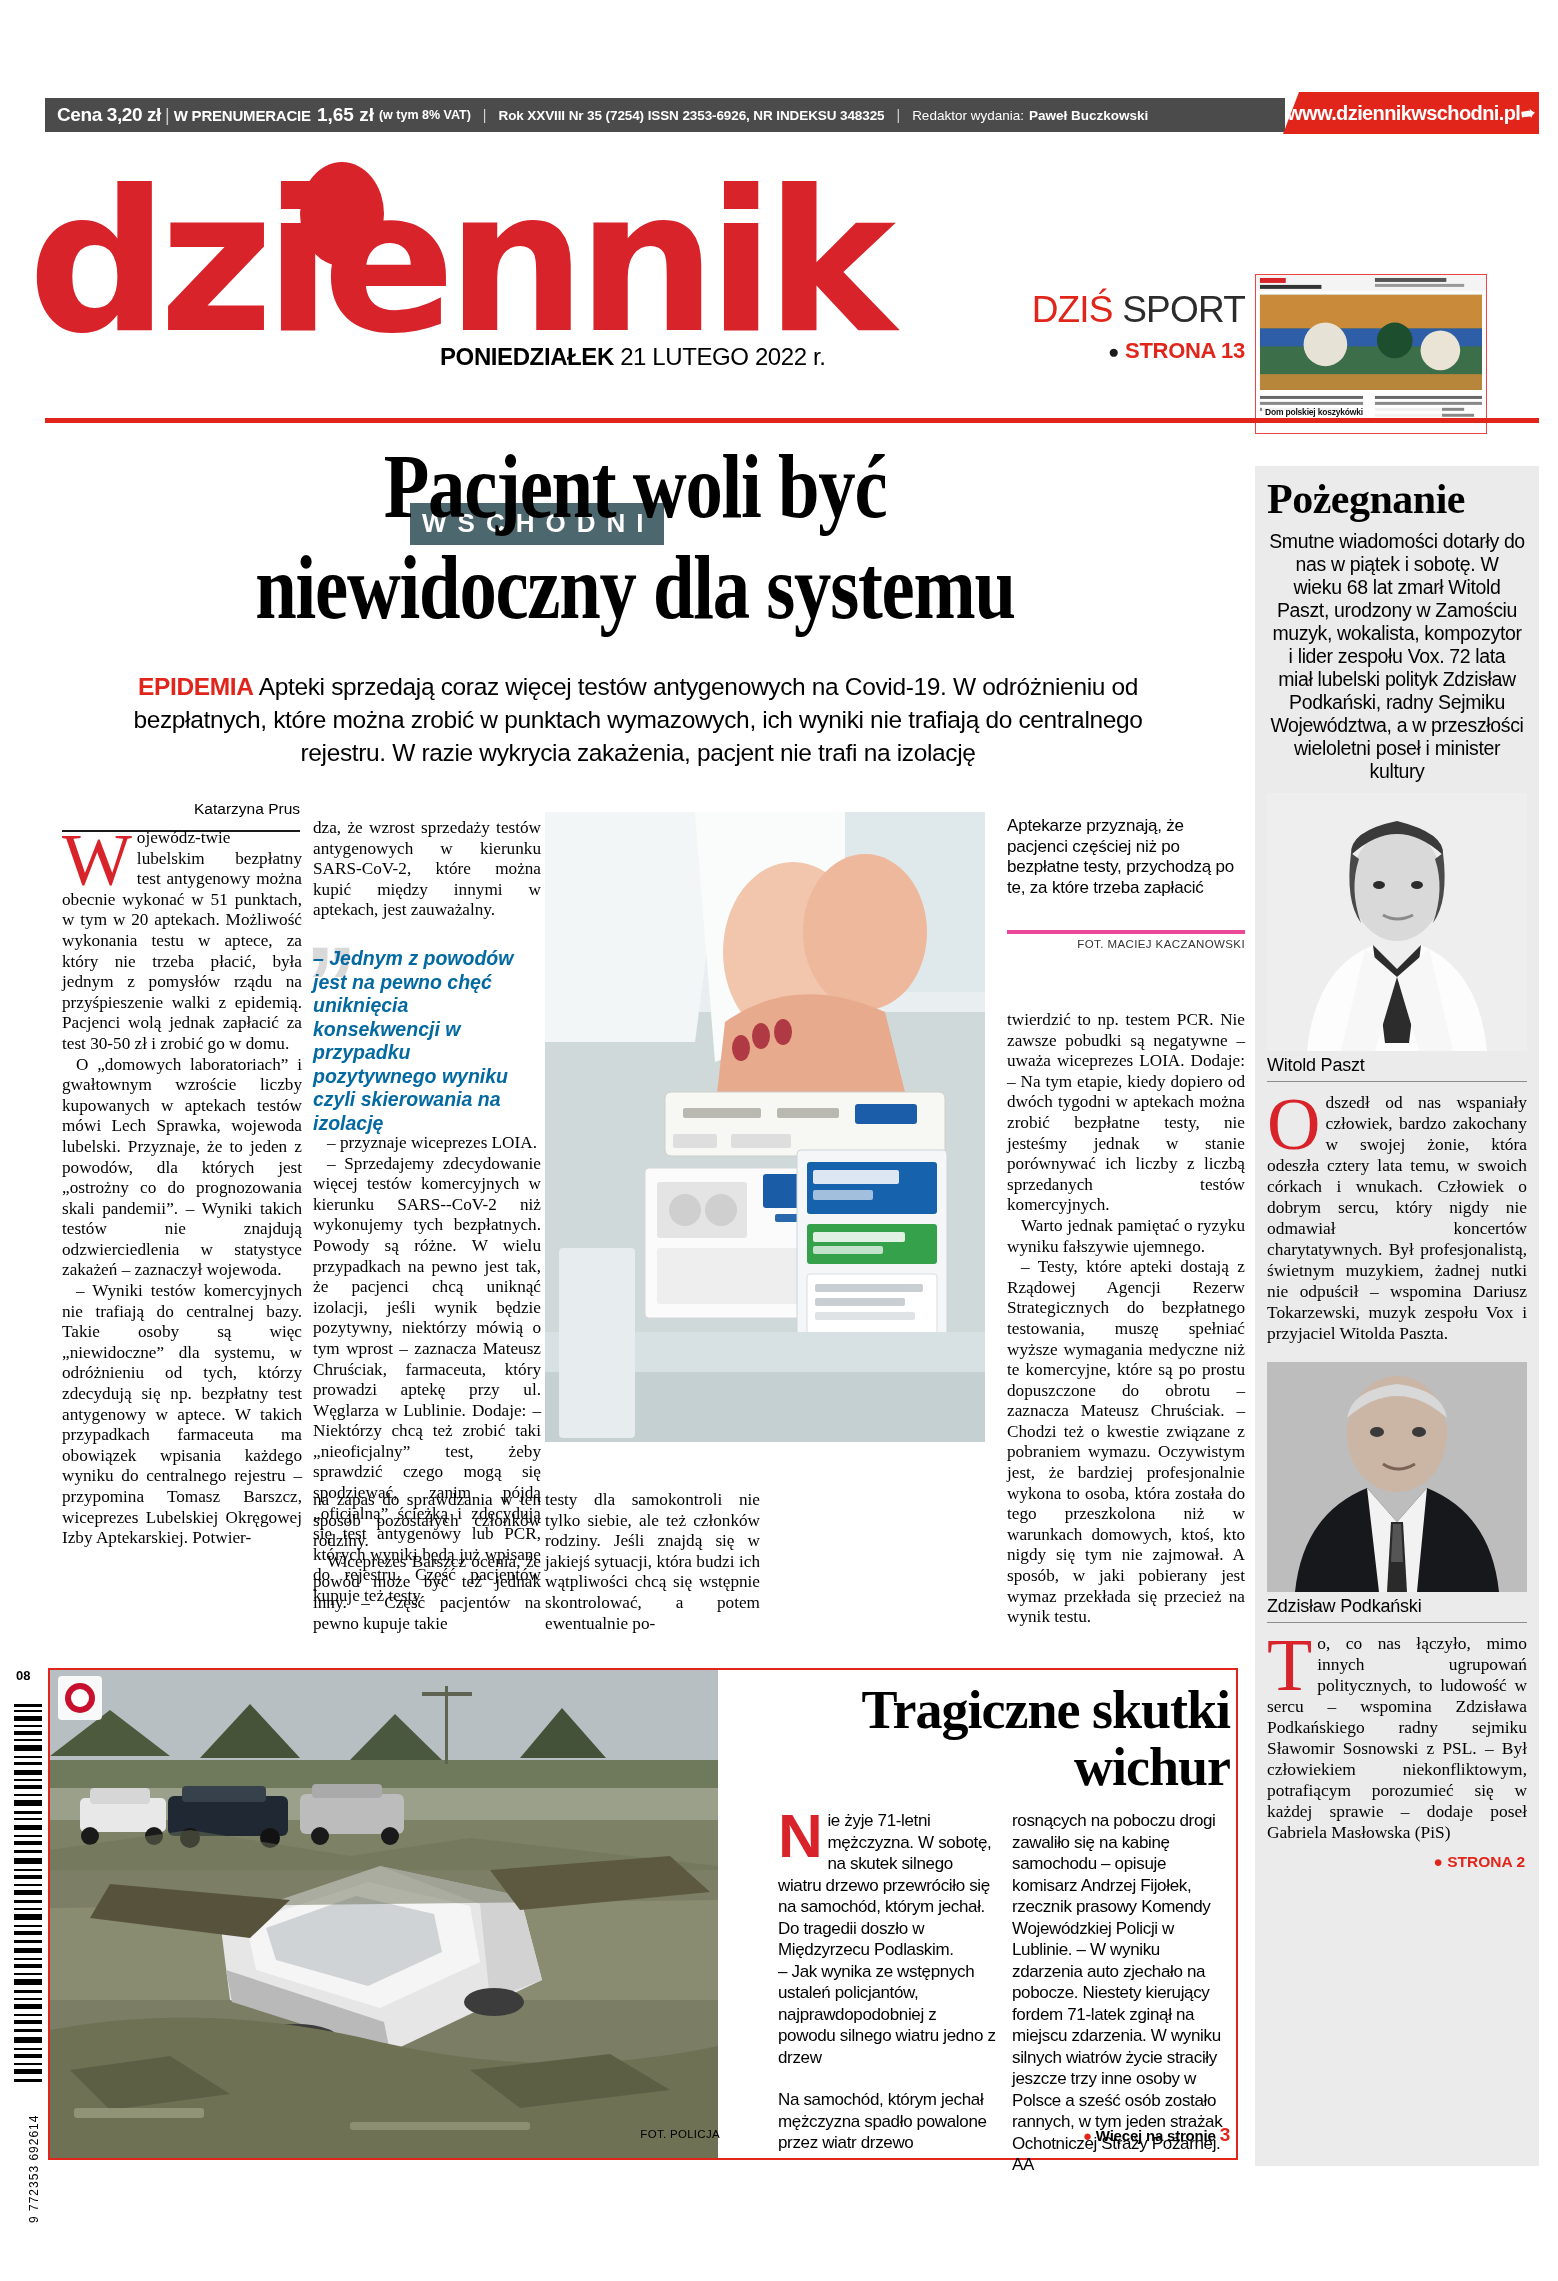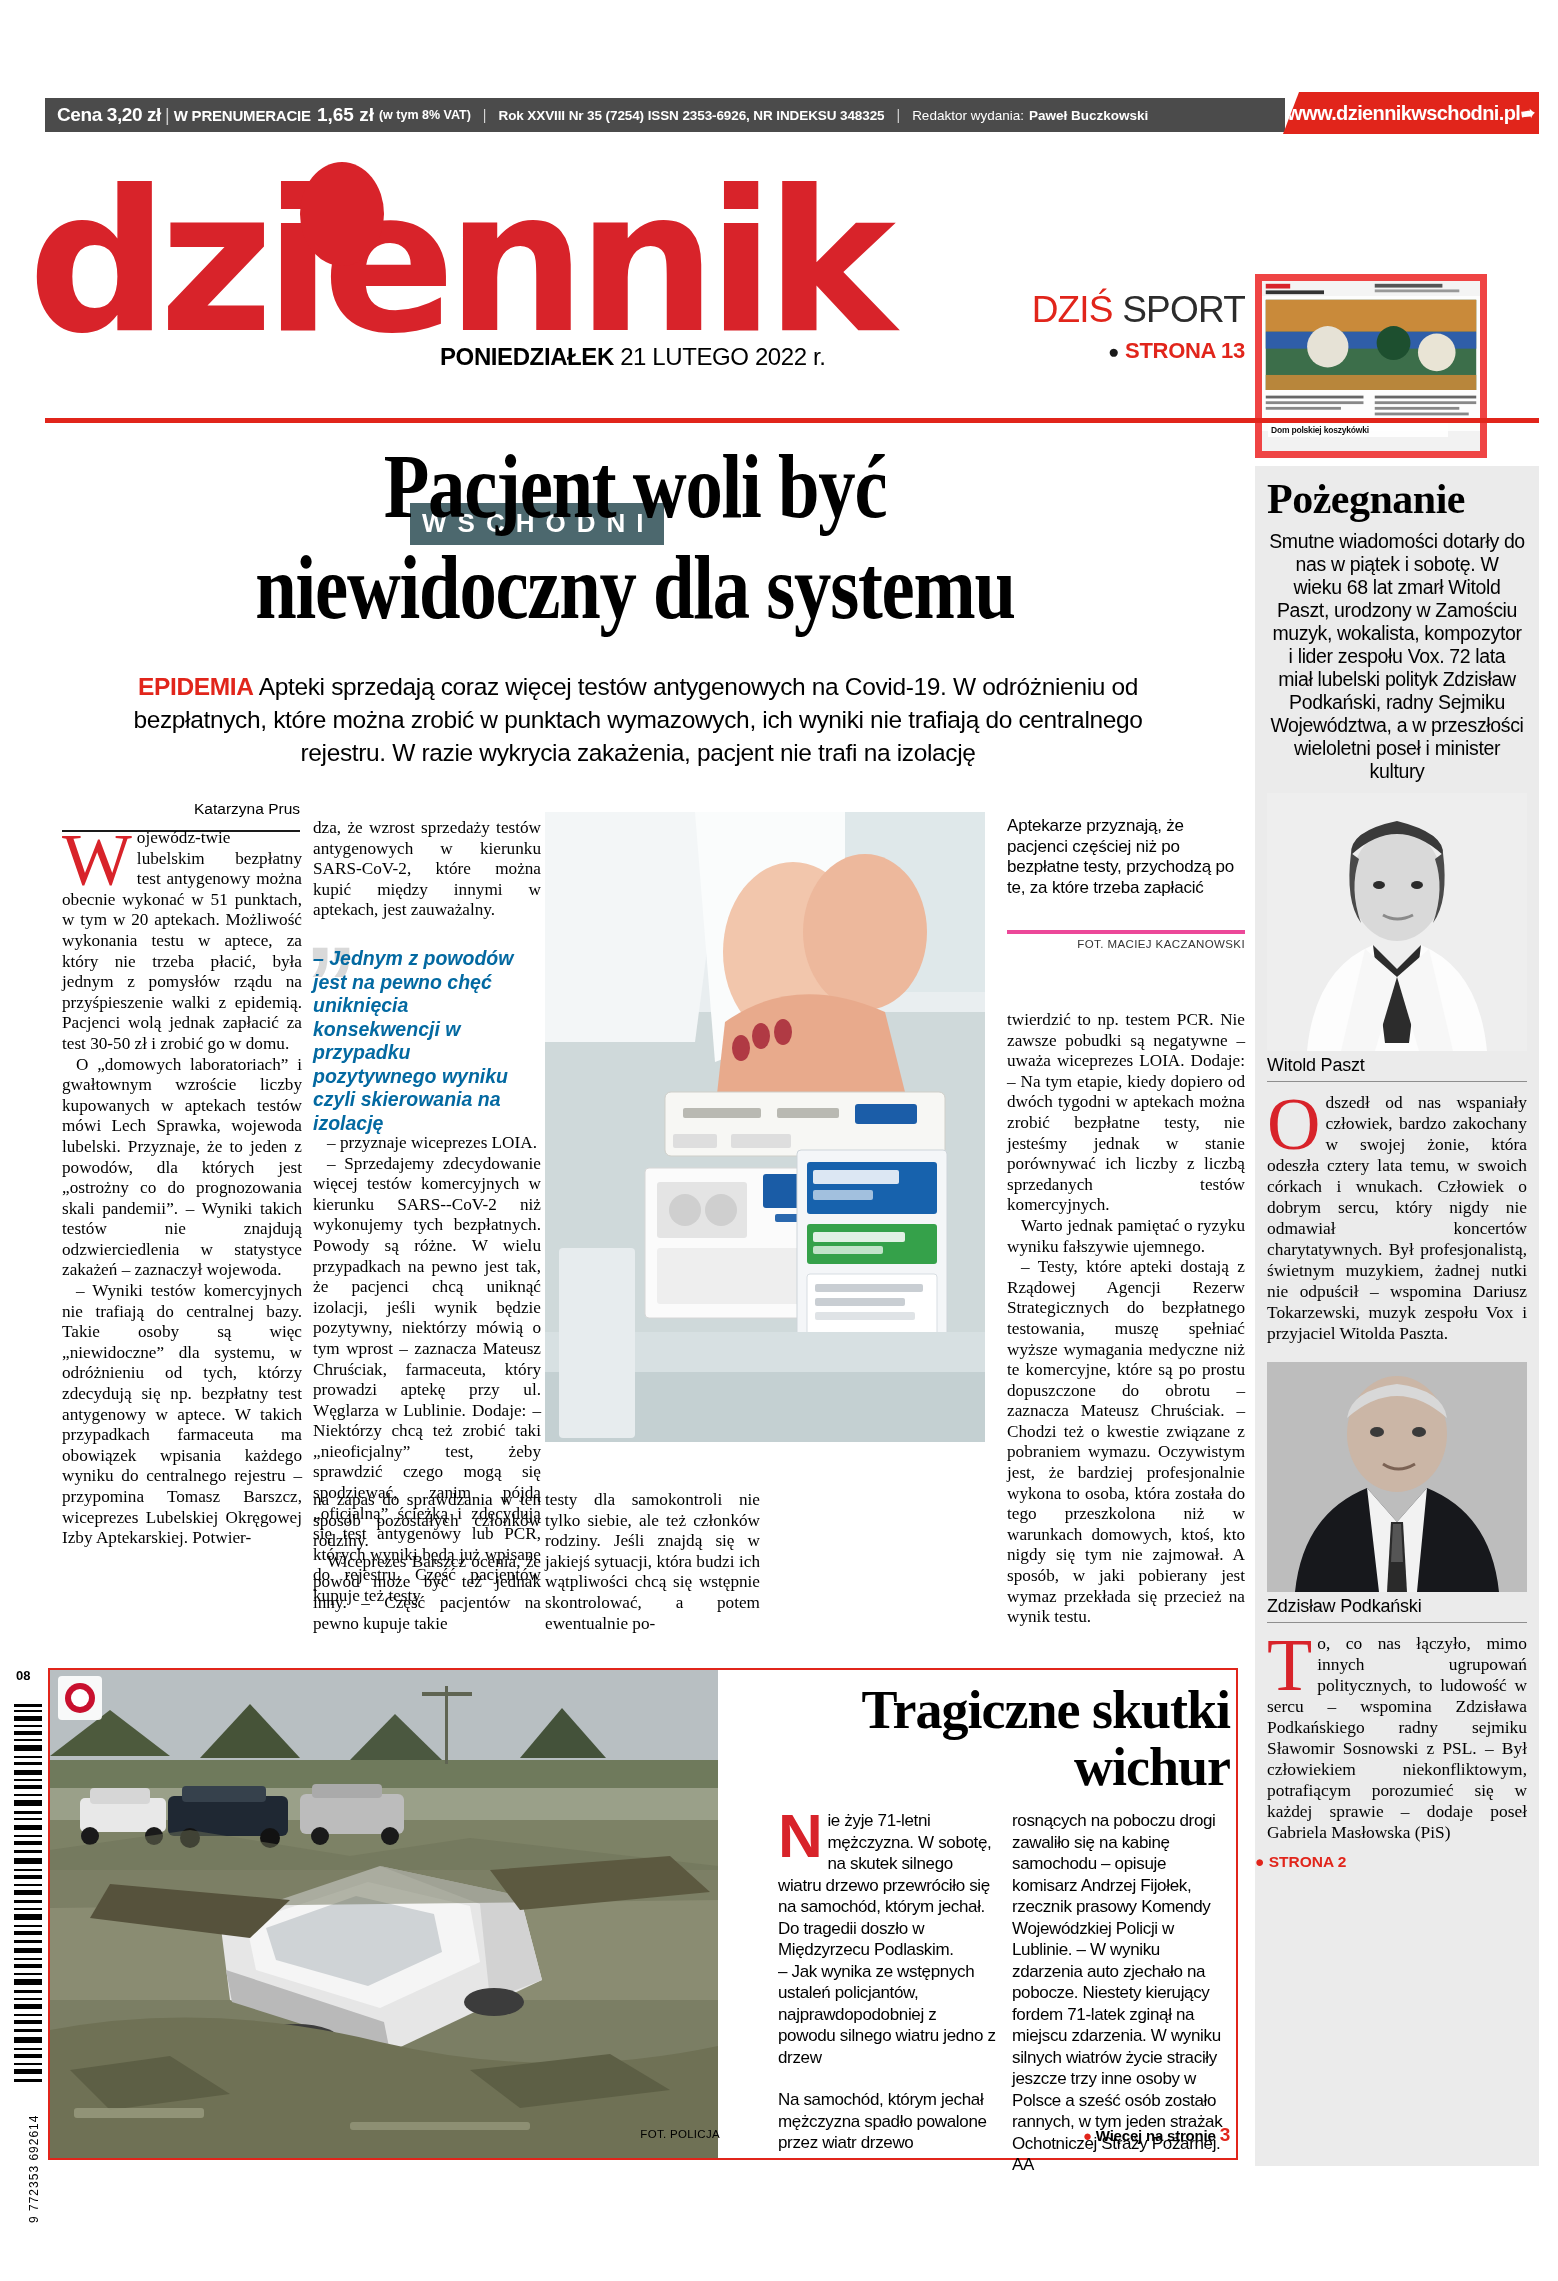--- a/index.html
+++ b/index.html
@@ -69,22 +69,22 @@
   .sport-kicker { font-size:37px; letter-spacing:-0.8px; line-height:40px; }
   .sport-kicker .red { color:#e1251b; }
   .sport-kicker .blk { color:#2c2c2c; }
   .sport-head {
     font-family:"Liberation Serif", serif;
     font-size:39px; line-height:43px; color:#4a4a4a; margin-top:6px; letter-spacing:-0.5px;
   }
   .sport-page { margin-top:8px; font-size:22px; font-weight:bold; color:#e1251b; letter-spacing:-0.3px;}
   .sport-page .bullet { color:#1a1a1a; font-size:19px; }
   .sport-thumb {
-    position:absolute; left:1255px; top:136px; width:232px; height:184px;
-    background:#f2f2f2; border:7px solid #ef4444; overflow:hidden;
+    position:absolute; left:1255px; top:136px; width:232px; height:160px;
+    background:#f2f2f2; border:1px solid #ef4444; overflow:hidden;
   }
   .sport-thumb .tcap {
     position:absolute; left:6px; bottom:14px; width:180px;
     background:rgba(255,255,255,.88); color:#111;
     font-size:8.5px; font-weight:bold; padding:2px 3px; letter-spacing:-0.2px;
   }
   .rule-red { position:absolute; left:45px; top:418px; width:1494px; height:5px; background:#e1251b; }
 
   
   .headline {
@@ -166,21 +166,21 @@
   }
   .side-photo { margin:10px 12px 0 12px; height:258px; background:#dedede; overflow:hidden; position:relative; }
   .side-photo2 { margin:10px 12px 0 12px; height:230px; background:#cfcfcf; overflow:hidden; position:relative; }
   .side-cap { padding:4px 12px 5px 12px; font-size:18px; letter-spacing:-0.2px; }
   .side-rule { margin:0 12px; border-bottom:1px solid #8e8e8e; }
   .side-body {
     padding:10px 12px 0 12px; font-family:"Liberation Serif", serif;
     font-size:17.4px; line-height:21px; text-align:justify;
   }
   .side-body p { margin:0; }
-  .side-strona { text-align:left; padding:10px 14px 0 0; font-size:15.5px; font-weight:bold; color:#e1251b; }
+  .side-strona { text-align:right; padding:10px 14px 0 0; font-size:15.5px; font-weight:bold; color:#e1251b; }
   .side-strona .bullet { color:#e1251b; }
 
   
   .bottom-box {
     position:absolute; left:48px; top:1668px; width:1190px; height:492px;
     border:2px solid #e1251b;
   }
   .bphoto { position:absolute; left:50px; top:1670px; width:668px; height:488px; overflow:hidden; background:#7d7f6e; }
   .bhead {
     position:absolute; left:740px; top:1682px; width:490px;

